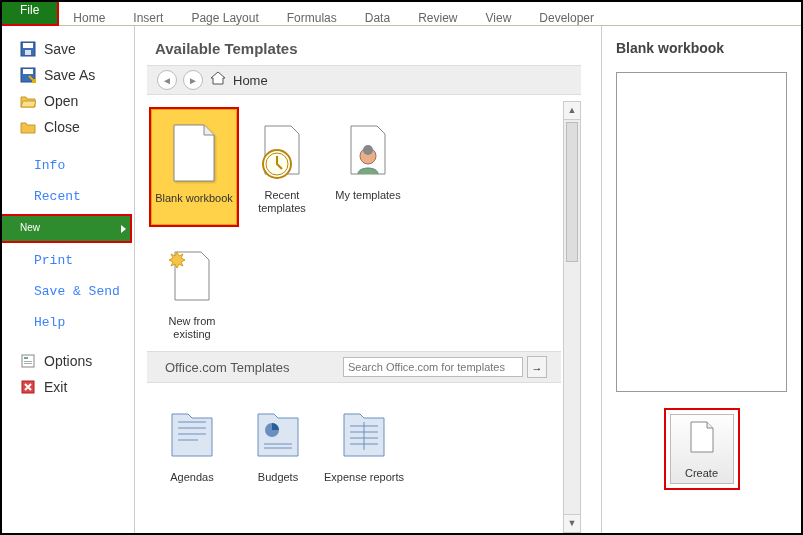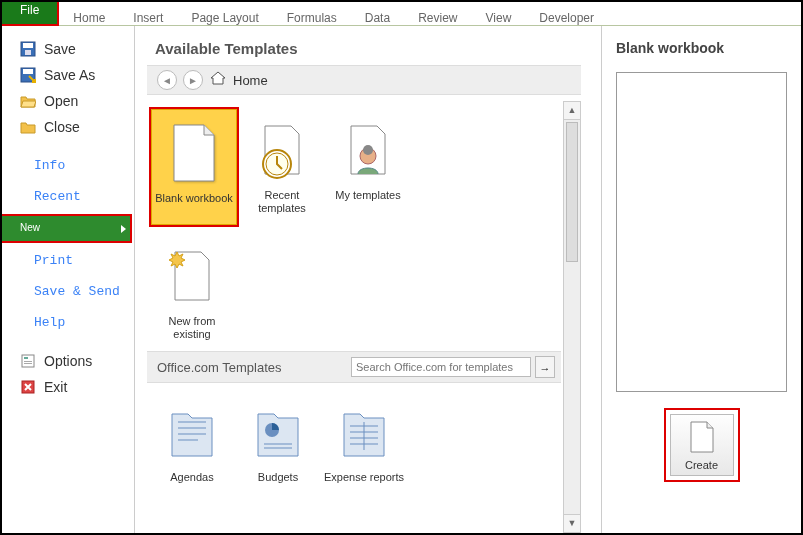--- a/index.html
+++ b/index.html
@@ -38,31 +38,31 @@
 .scrollbar .thumb { position: absolute; left: 2px; right: 2px; top: 20px; height: 140px; background: #ddd; border: 1px solid #bbb; }
 
 .tpl-area { position: absolute; left: 0; right: 20px; top: 0; bottom: 0; overflow: hidden; }
 .tpl-grid { display: flex; flex-wrap: wrap; gap: 0; padding: 6px 0 0 2px; }
 .tpl { width: 86px; display: flex; flex-direction: column; align-items: center; padding: 6px 2px; cursor: pointer; }
 .tpl .thumb-box { width: 64px; height: 74px; display: flex; align-items: center; justify-content: center; }
 .tpl .lbl { font-size: 11px; color: #333; text-align: center; line-height: 1.2; margin-top: 2px; min-height: 26px; }
 .tpl.selected { background: #ffd24a; border: 1px solid #e0a800; }
 
 
-.office-head { display: flex; align-items: center; background: #eee; border-top: 1px solid #ddd; border-bottom: 1px solid #ddd; padding: 4px 6px; margin-top: 4px; }
+.office-head { display: flex; align-items: center; background: #eee; border-top: 1px solid #ddd; border-bottom: 1px solid #ddd; padding: 4px 14px; margin-top: 4px; }
 .office-head .ttl { font-size: 13px; color: #555; flex: 0 0 auto; padding-left: 4px; }
 .office-head input { margin-left: auto; width: 180px; font-size: 11px; padding: 3px 4px; border: 1px solid #bbb; color: #888; }
 .office-head .go { width: 20px; height: 22px; border: 1px solid #bbb; background: #f4f4f4; margin-left: 4px; font-size: 11px; cursor: pointer; }
 
 
 .rpane { width: 200px; border-left: 1px solid #ccc; padding: 14px 14px 0; display: flex; flex-direction: column; }
 .rpane h3 { font-size: 14px; font-weight: bold; color: #444; margin-bottom: 16px; }
 .preview { flex: 0 0 320px; border: 1px solid #999; background: #fff; }
 .create-wrap { margin-top: 16px; align-self: center; border: 2px solid #d00; padding: 4px; }
-.create-btn { width: 64px; display: flex; flex-direction: column; align-items: center; gap: 6px; padding: 6px 4px 4px; border: 1px solid #bbb; background: linear-gradient(#fefefe,#e8e8e8); cursor: pointer; }
+.create-btn { width: 64px; display: flex; flex-direction: column; align-items: center; gap: 14px; padding: 6px 4px 4px; border: 1px solid #bbb; background: linear-gradient(#fefefe,#e8e8e8); cursor: pointer; }
 .create-btn svg { width: 26px; height: 32px; }
 .create-btn span { font-size: 11px; color: #333; }
 
 
 .doc-svg { filter: drop-shadow(1px 1px 1px rgba(0,0,0,.2)); }
 </style>
 </head>
 <body>
 
 <div class="ribbon">

